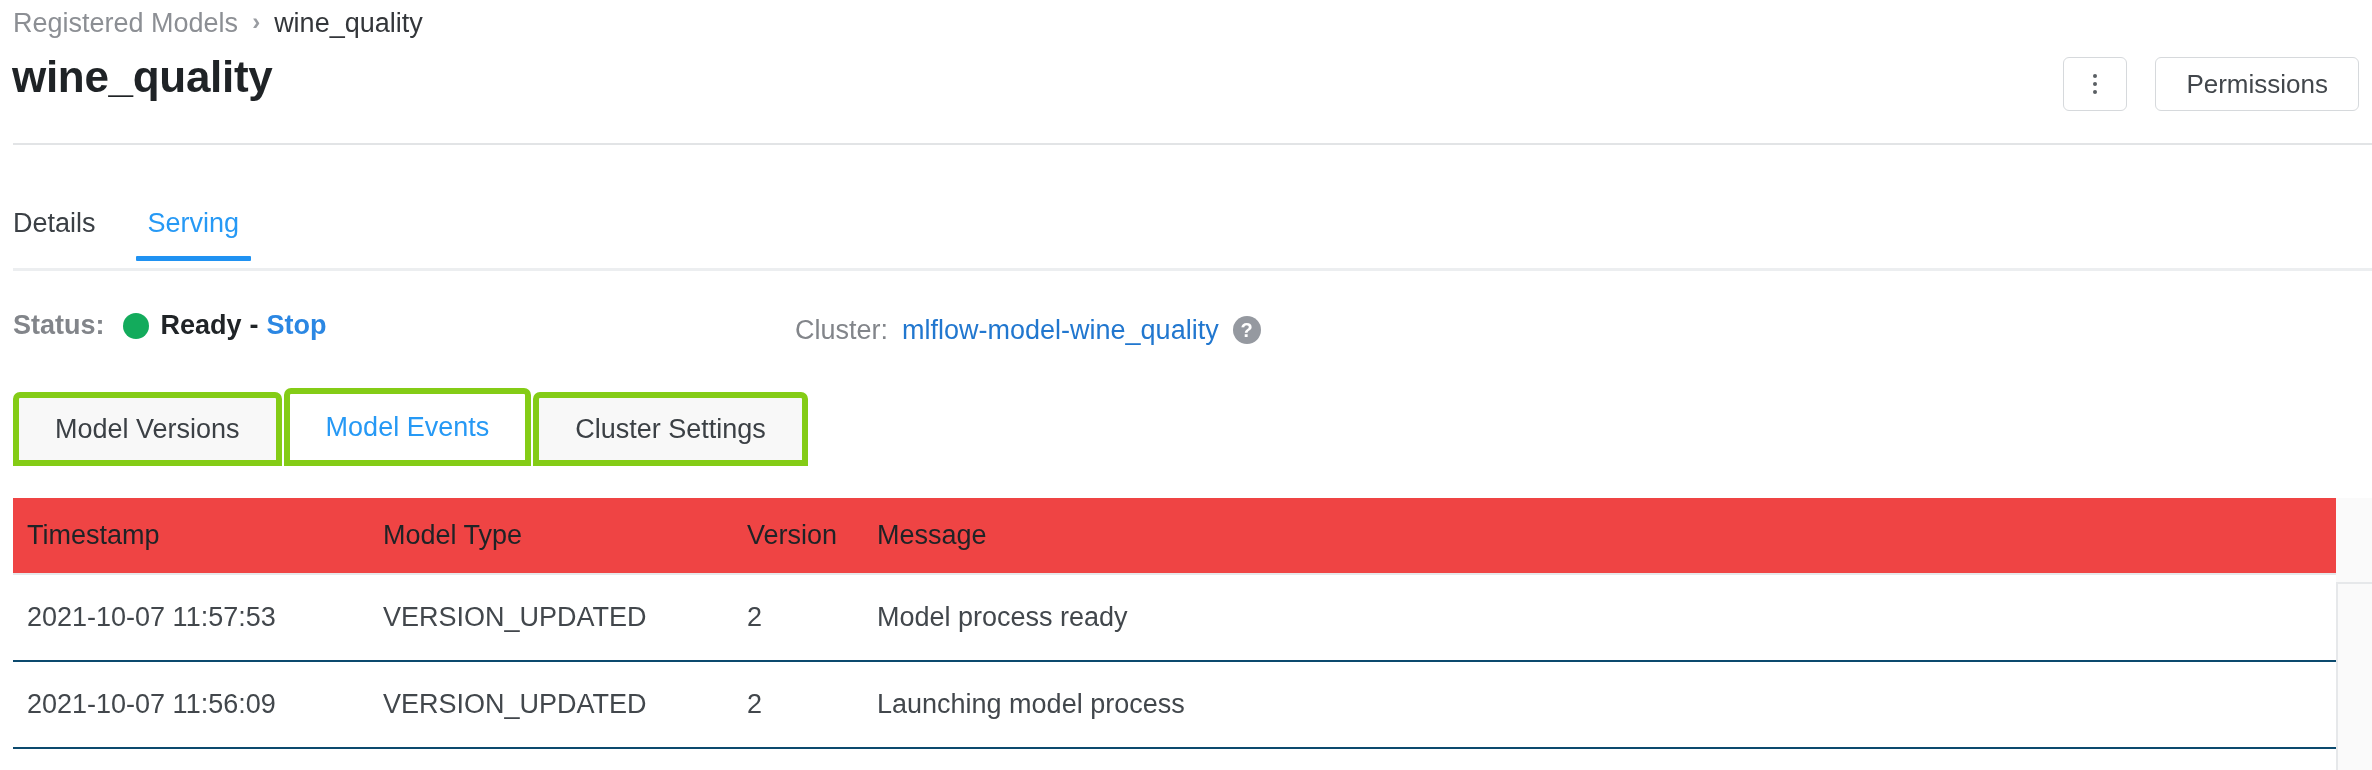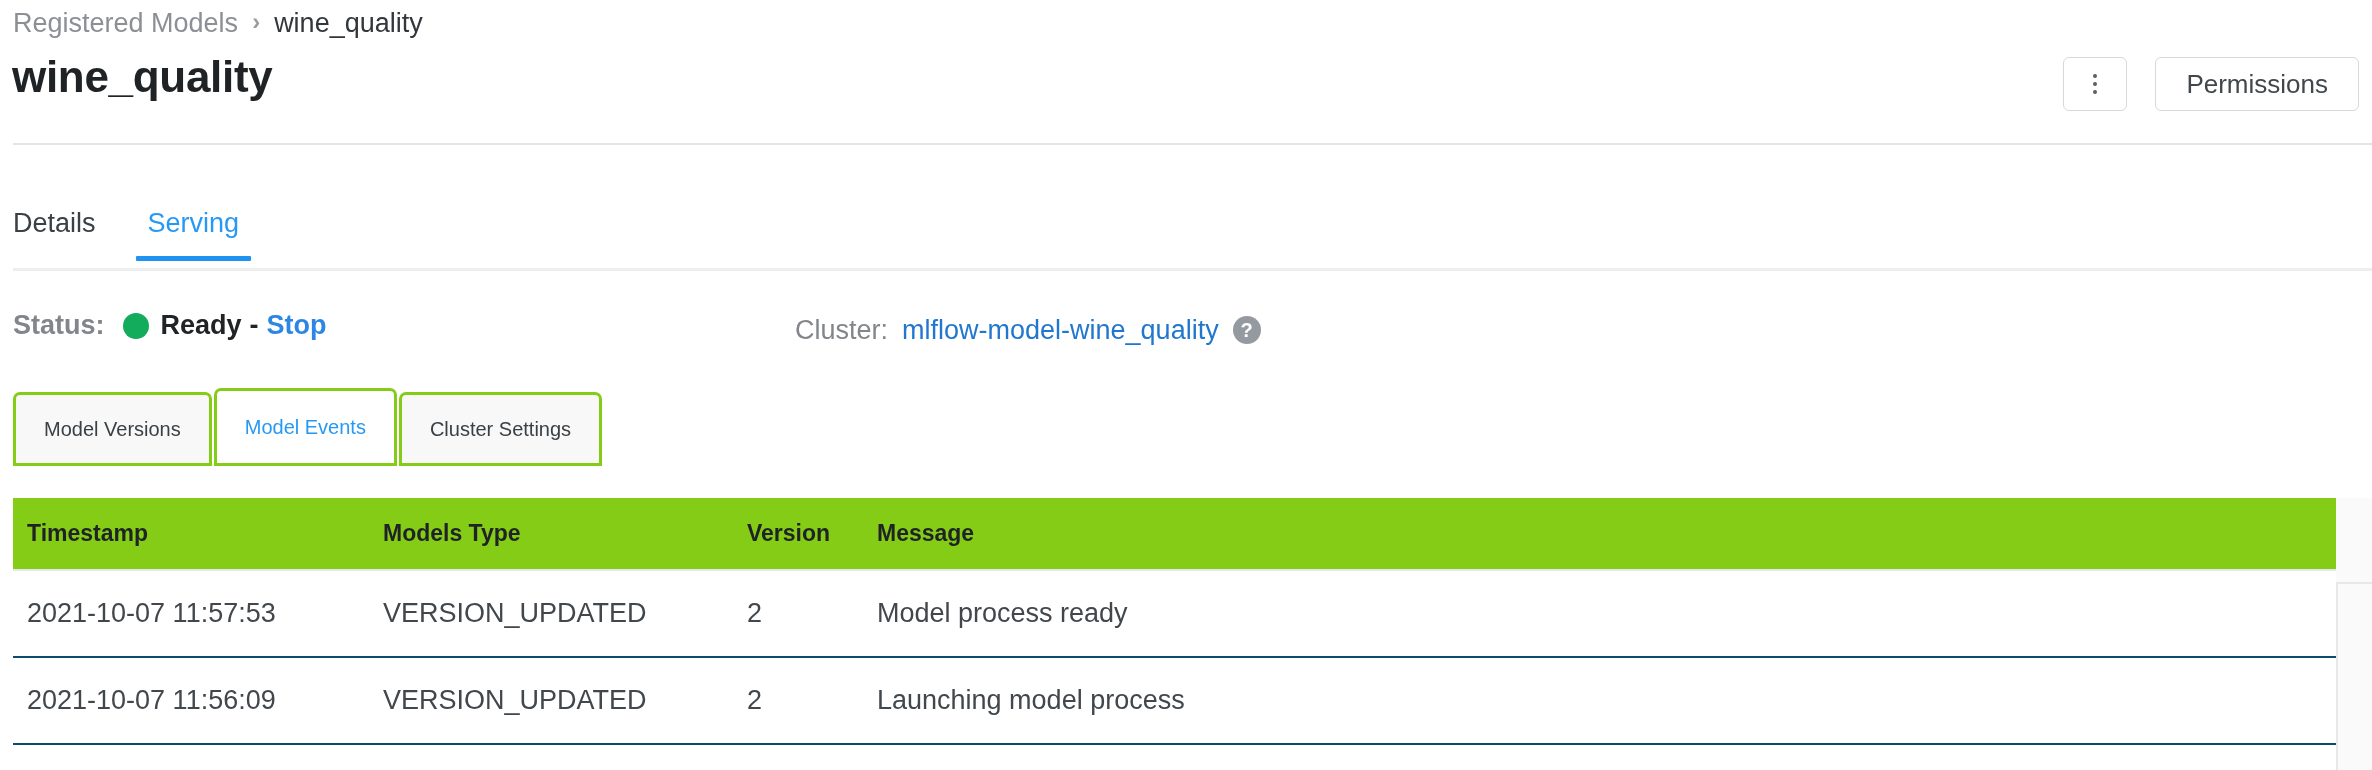--- a/index.html
+++ b/index.html
@@ -179,29 +179,29 @@
 
   
   .subtabs {
     position: absolute;
     left: 13px; top: 388px;
     display: flex;
     align-items: flex-end;
     height: 78px;
   }
   .subtab {
-    border: 3px solid #84cc16;
+    border: 6px solid #84cc16;
     border-radius: 7px 7px 0 0;
     background: #f8f8f8;
     color: #3b4045;
-    font-size: 20px;
+    font-size: 27px;
     height: 74px;
     display: flex;
     align-items: center;
-    padding: 0 28px;
+    padding: 0 36px;
     cursor: pointer;
     position: relative;
     white-space: nowrap;
   }
   .subtab + .subtab { margin-left: 2px; }
   .subtab.active {
     background: #ffffff;
     color: #2699f5;
     height: 78px;
     z-index: 2;
@@ -213,24 +213,24 @@
     left: 13px; right: 0; top: 498px;
     bottom: 0;
     overflow: hidden;
   }
   .table {
     width: 100%;
     border-collapse: collapse;
     table-layout: fixed;
   }
   .table thead th {
-    background: #84cc16;
+    background: #ef4444;
     text-align: left;
-    font-size: 23px;
-    font-weight: bold;
+    font-size: 27px;
+    font-weight: normal;
     color: #1f2326;
     padding: 22px 0 22px 14px;
     border-bottom: 2px solid #e6e8ea;
     white-space: nowrap;
   }
   .table tbody td {
     font-size: 27px;
     color: #42474c;
     padding: 27px 0 27px 14px;
     border-bottom: 2px solid #0c4a6e;
@@ -309,21 +309,21 @@
   <div class="subtab">Model Versions</div>
   <div class="subtab active">Model Events</div>
   <div class="subtab">Cluster Settings</div>
 </div>
 
 <div class="table-wrap">
   <table class="table">
     <thead>
       <tr>
         <th class="col-ts">Timestamp</th>
-        <th class="col-type">Models Type</th>
+        <th class="col-type">Model Type</th>
         <th class="col-ver">Version</th>
         <th class="col-msg">Message</th>
       </tr>
     </thead>
     <tbody>
       <tr>
         <td>2021-10-07 11:57:53</td>
         <td>VERSION_UPDATED</td>
         <td>2</td>
         <td>Model process ready</td>

